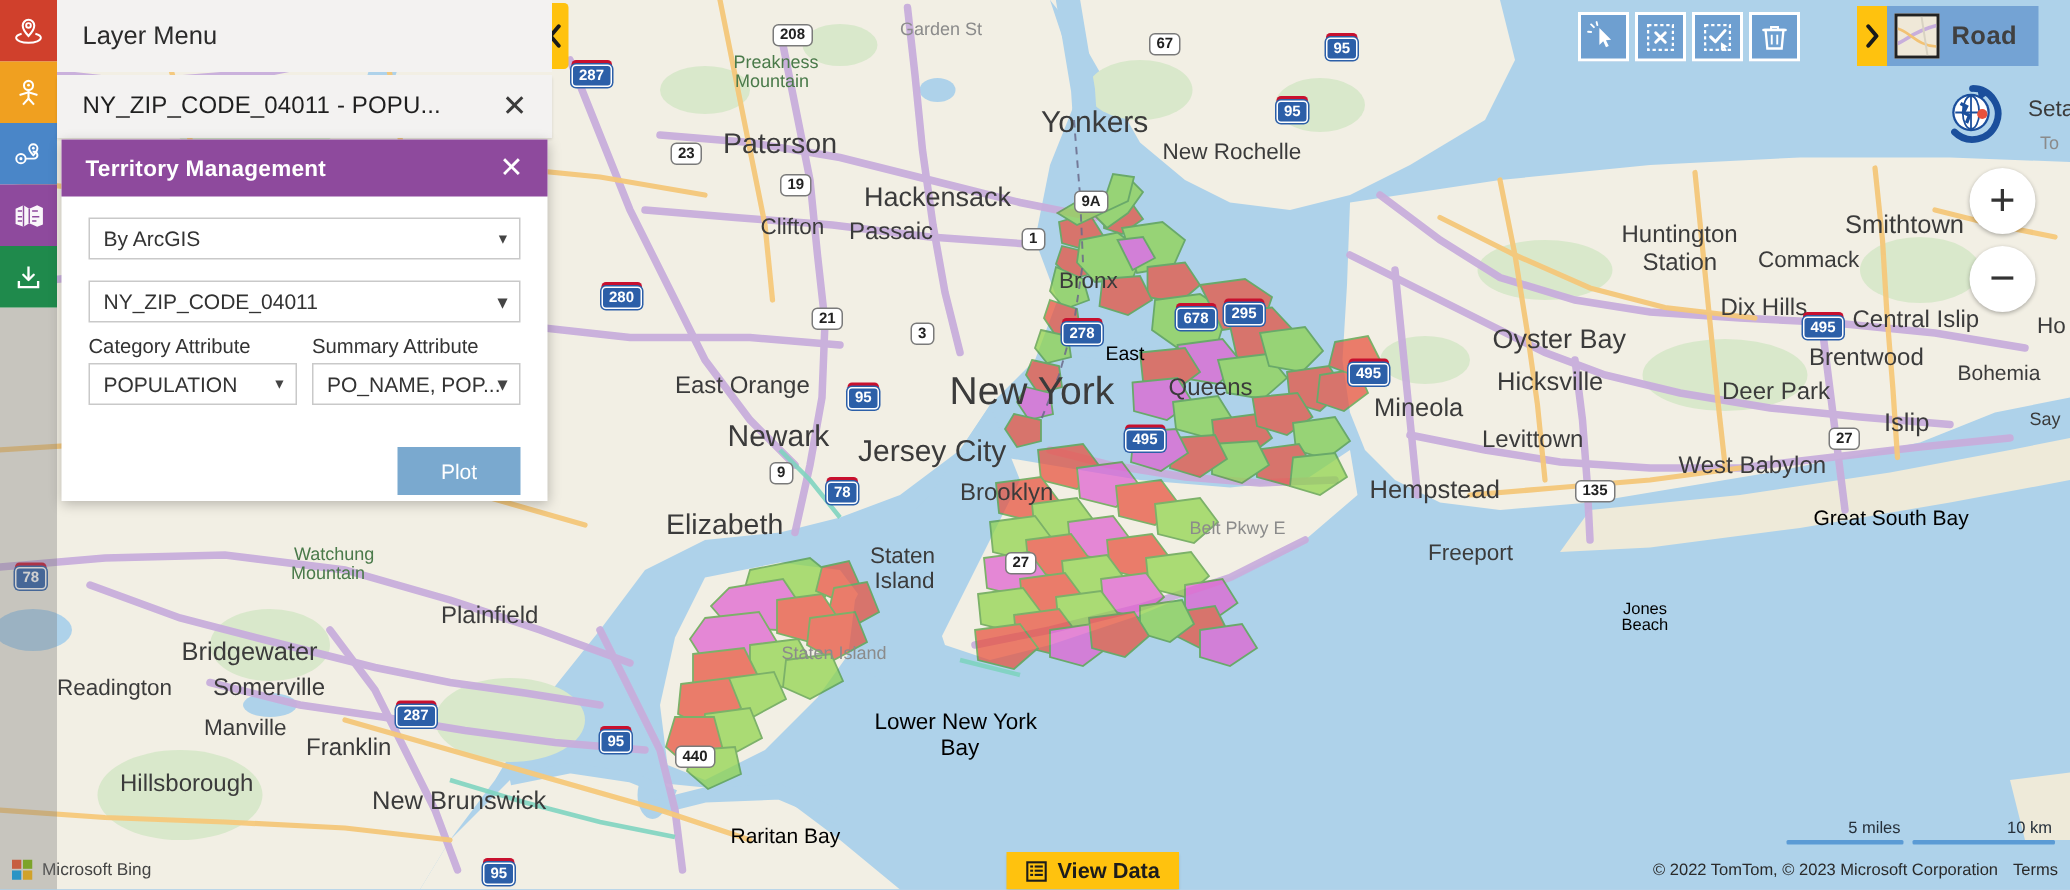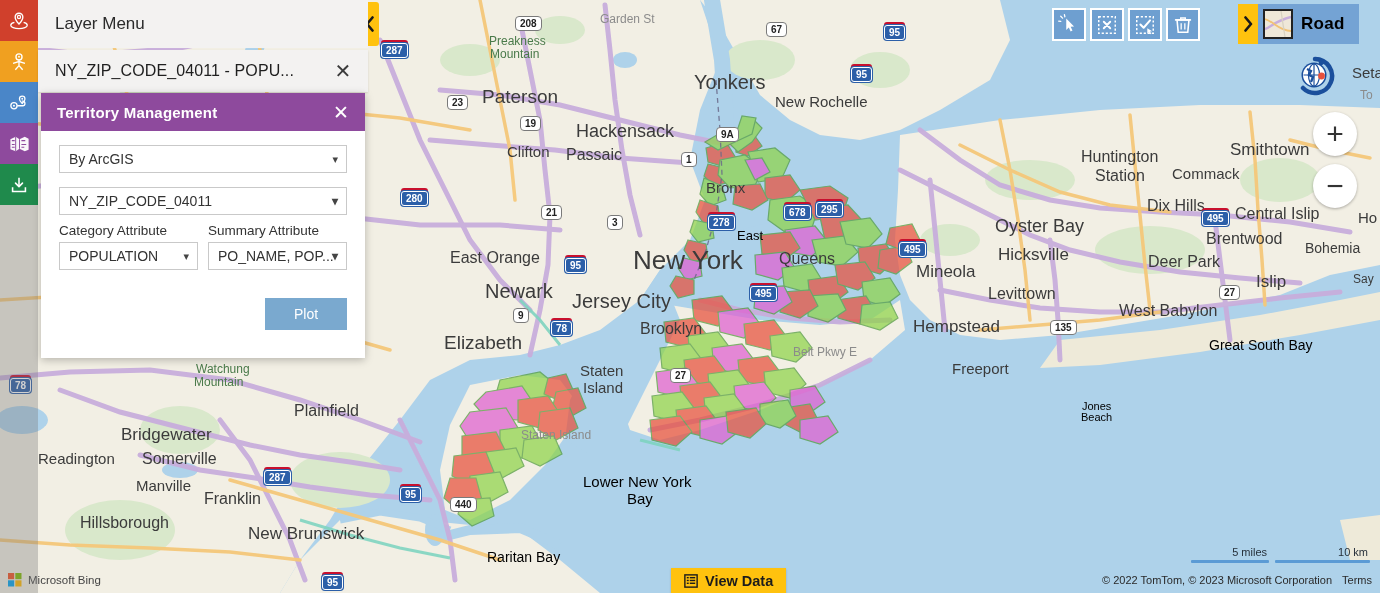--- a/index.html
+++ b/index.html
@@ -41,38 +41,38 @@
   .tm-body{padding:14px 18px 14px 18px;}
   .fld-label{font-size:13.5px;color:#333;margin-bottom:7px;}
   .sel{position:relative;height:28px;border:1px solid #c9c9c9;background:#fff;display:flex;align-items:center;
        padding:0 26px 0 9px;font-size:14px;color:#333;cursor:pointer;box-sizing:border-box;overflow:hidden;white-space:nowrap;}
   .sel .chev{position:absolute;right:8px;top:50%;transform:translateY(-50%);font-size:11px;color:#444;}
   .sel.bold .chev{font-weight:bold;font-size:12px;}
   .gap14{height:14px;}
   .two-col{display:flex;gap:10px;margin-top:1px;}
   .two-col .col{flex:1;min-width:0;}
   .col-label{font-size:13.5px;color:#333;margin-bottom:4px;white-space:nowrap;}
-  .tm-foot{display:flex;justify-content:flex-end;padding:14px 18px 28px 18px;}
+  .tm-foot{display:flex;justify-content:flex-end;padding:14px 18px 4px 18px;}
   .plot-btn{background:#7aa9cf;color:#fff;border:none;font-size:14px;
             padding:8px 22px;cursor:pointer;font-family:inherit;min-width:82px;}
 
   
   .collapse-tab{position:absolute;left:361px;top:2px;width:18px;height:44px;background:#ffc20e;
                 border-radius:3px;display:flex;align-items:center;justify-content:center;z-index:45;cursor:pointer;}
 
   
   .toolgroup{position:absolute;top:8px;left:1052px;display:flex;gap:4px;z-index:30;}
   .tool-btn{width:34px;height:33px;background:#6e9fd0;border:2px solid #ffffff;display:flex;
             align-items:center;justify-content:center;cursor:pointer;box-sizing:border-box;}
   .basemap{position:absolute;top:4px;left:1238px;display:flex;align-items:center;height:40px;z-index:30;
            background:#74a3d4;cursor:pointer;}
   .basemap-arrow{width:20px;height:40px;background:#ffc20e;display:flex;align-items:center;justify-content:center;}
   .basemap-thumb{width:30px;height:30px;margin:0 8px 0 5px;border:2px solid #222;box-sizing:border-box;background:#efe8d8;
                  position:relative;overflow:hidden;}
-  .basemap-label{color:#000000;font-weight:bold;font-size:17px;padding-right:14px;letter-spacing:.3px;}
+  .basemap-label{color:#404040;font-weight:bold;font-size:17px;padding-right:14px;letter-spacing:.3px;}
 
   
   .navglobe{position:absolute;right:44px;top:55px;width:42px;height:42px;z-index:25;cursor:pointer;}
   .zbtn{position:absolute;right:23px;width:44px;height:44px;border-radius:50%;background:#fff;
         box-shadow:0 1px 3px rgba(0,0,0,.3);display:flex;align-items:center;justify-content:center;z-index:25;cursor:pointer;}
   .zbtn.zin{top:112px;}
   .zbtn.zout{top:164px;}
   .zbtn span{font-size:30px;line-height:1;color:#333;font-weight:300;}
 
   
@@ -326,21 +326,21 @@
       <div class="lab lab-city" style="left: 507px; top: 143px; font-size: 15px;">Clifton</div>
       <div class="lab lab-city" style="left: 566px; top: 146px; font-size: 16px;">Passaic</div>
       <div class="lab lab-city" style="left: 706px; top: 179px; font-size: 15px;">Bronx</div>
       <div class="lab lab-city" style="left: 450px; top: 249px; font-size: 16px;">East Orange</div>
       <div class="lab lab-city" style="left: 633px; top: 245px; font-size: 26px;">New York</div>
       <div class="lab lab-water" style="left: 737px; top: 228px; font-size: 13px;">East</div>
       <div class="lab lab-city" style="left: 779px; top: 250px; font-size: 16px;">Queens</div>
       <div class="lab lab-city" style="left: 485px; top: 280px; font-size: 20px;">Newark</div>
       <div class="lab lab-city" style="left: 572px; top: 290px; font-size: 20px;">Jersey City</div>
       <div class="lab lab-city" style="left: 640px; top: 320px; font-size: 16px;">Brooklyn</div>
-      <div class="lab lab-city" style="left: 444px; top: 332px; font-size: 19px;">Elizabeth</div>
+      <div class="lab lab-city" style="left: 444px; top: 340px; font-size: 19px;">Elizabeth</div>
       <div class="lab lab-city" style="left: 580px; top: 362px; font-size: 15px;">Staten</div>
       <div class="lab lab-city" style="left: 583px; top: 379px; font-size: 15px;">Island</div>
       <div class="lab lab-ghost" style="left: 521px; top: 428px; font-size: 12px;">Staten Island</div>
       <div class="lab lab-ghost" style="left: 793px; top: 345px; font-size: 12px;">Belt Pkwy E</div>
       <div class="lab lab-water" style="left: 583px; top: 473px; font-size: 15px;">Lower New York</div>
       <div class="lab lab-water" style="left: 627px; top: 490px; font-size: 15px;">Bay</div>
       <div class="lab lab-water" style="left: 487px; top: 549px; font-size: 14px;">Raritan Bay</div>
       <div class="lab lab-park" style="left: 196px; top: 362px; font-size: 12px;">Watchung</div>
       <div class="lab lab-park" style="left: 194px; top: 375px; font-size: 12px;">Mountain</div>
       <div class="lab lab-city" style="left: 294px; top: 402px; font-size: 16px;">Plainfield</div>

